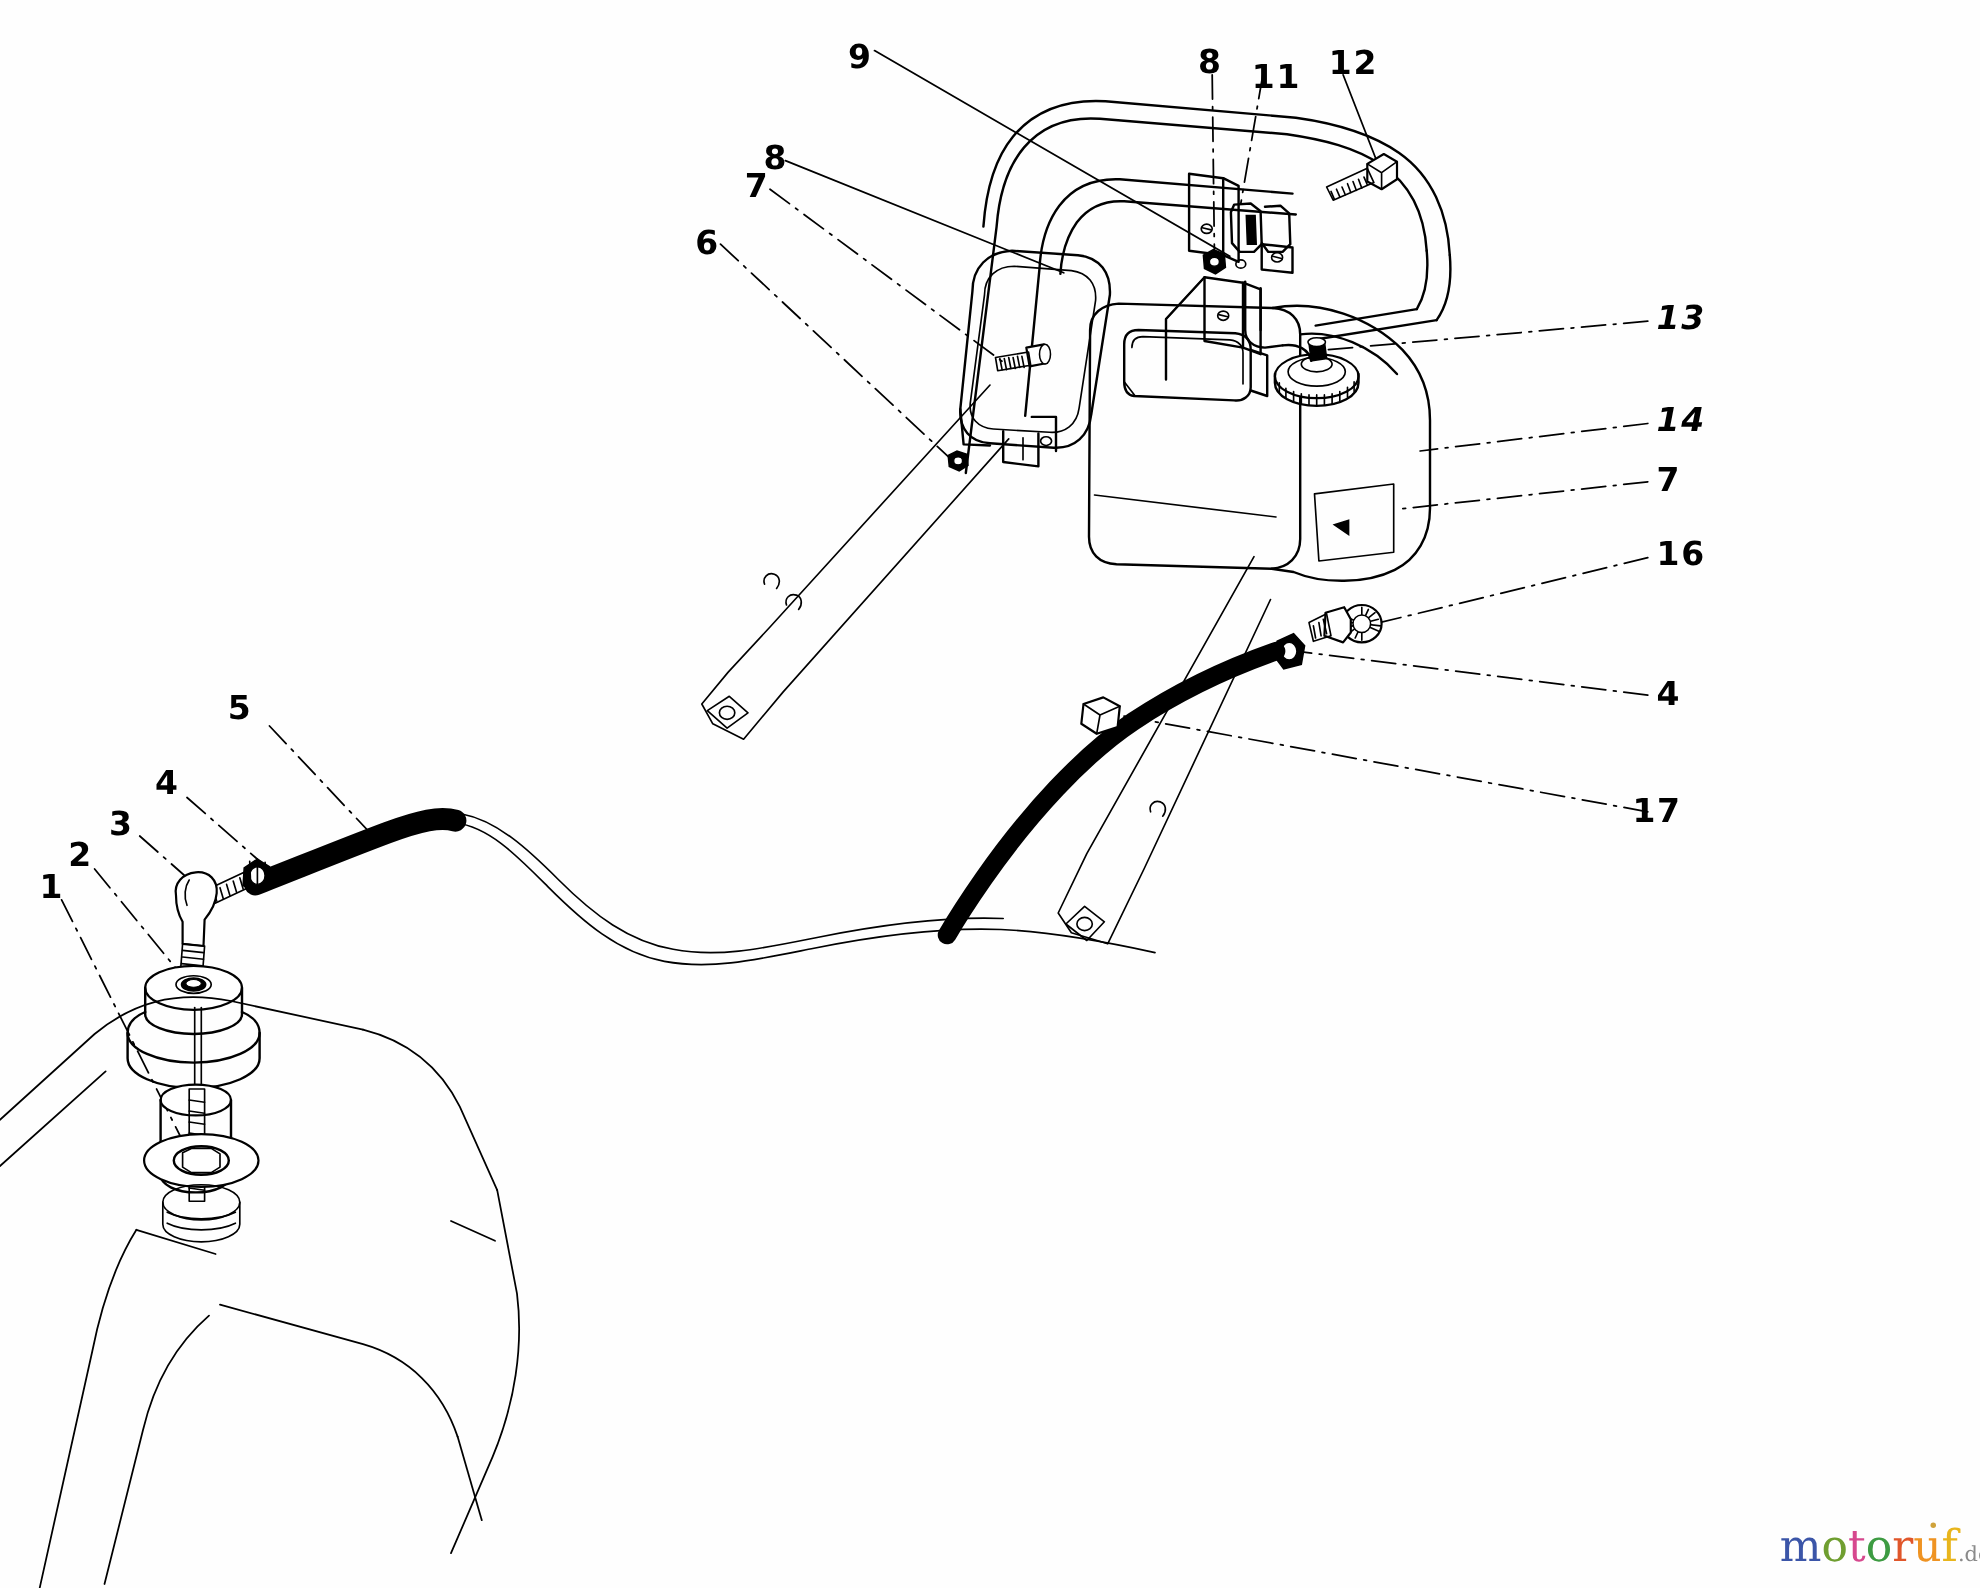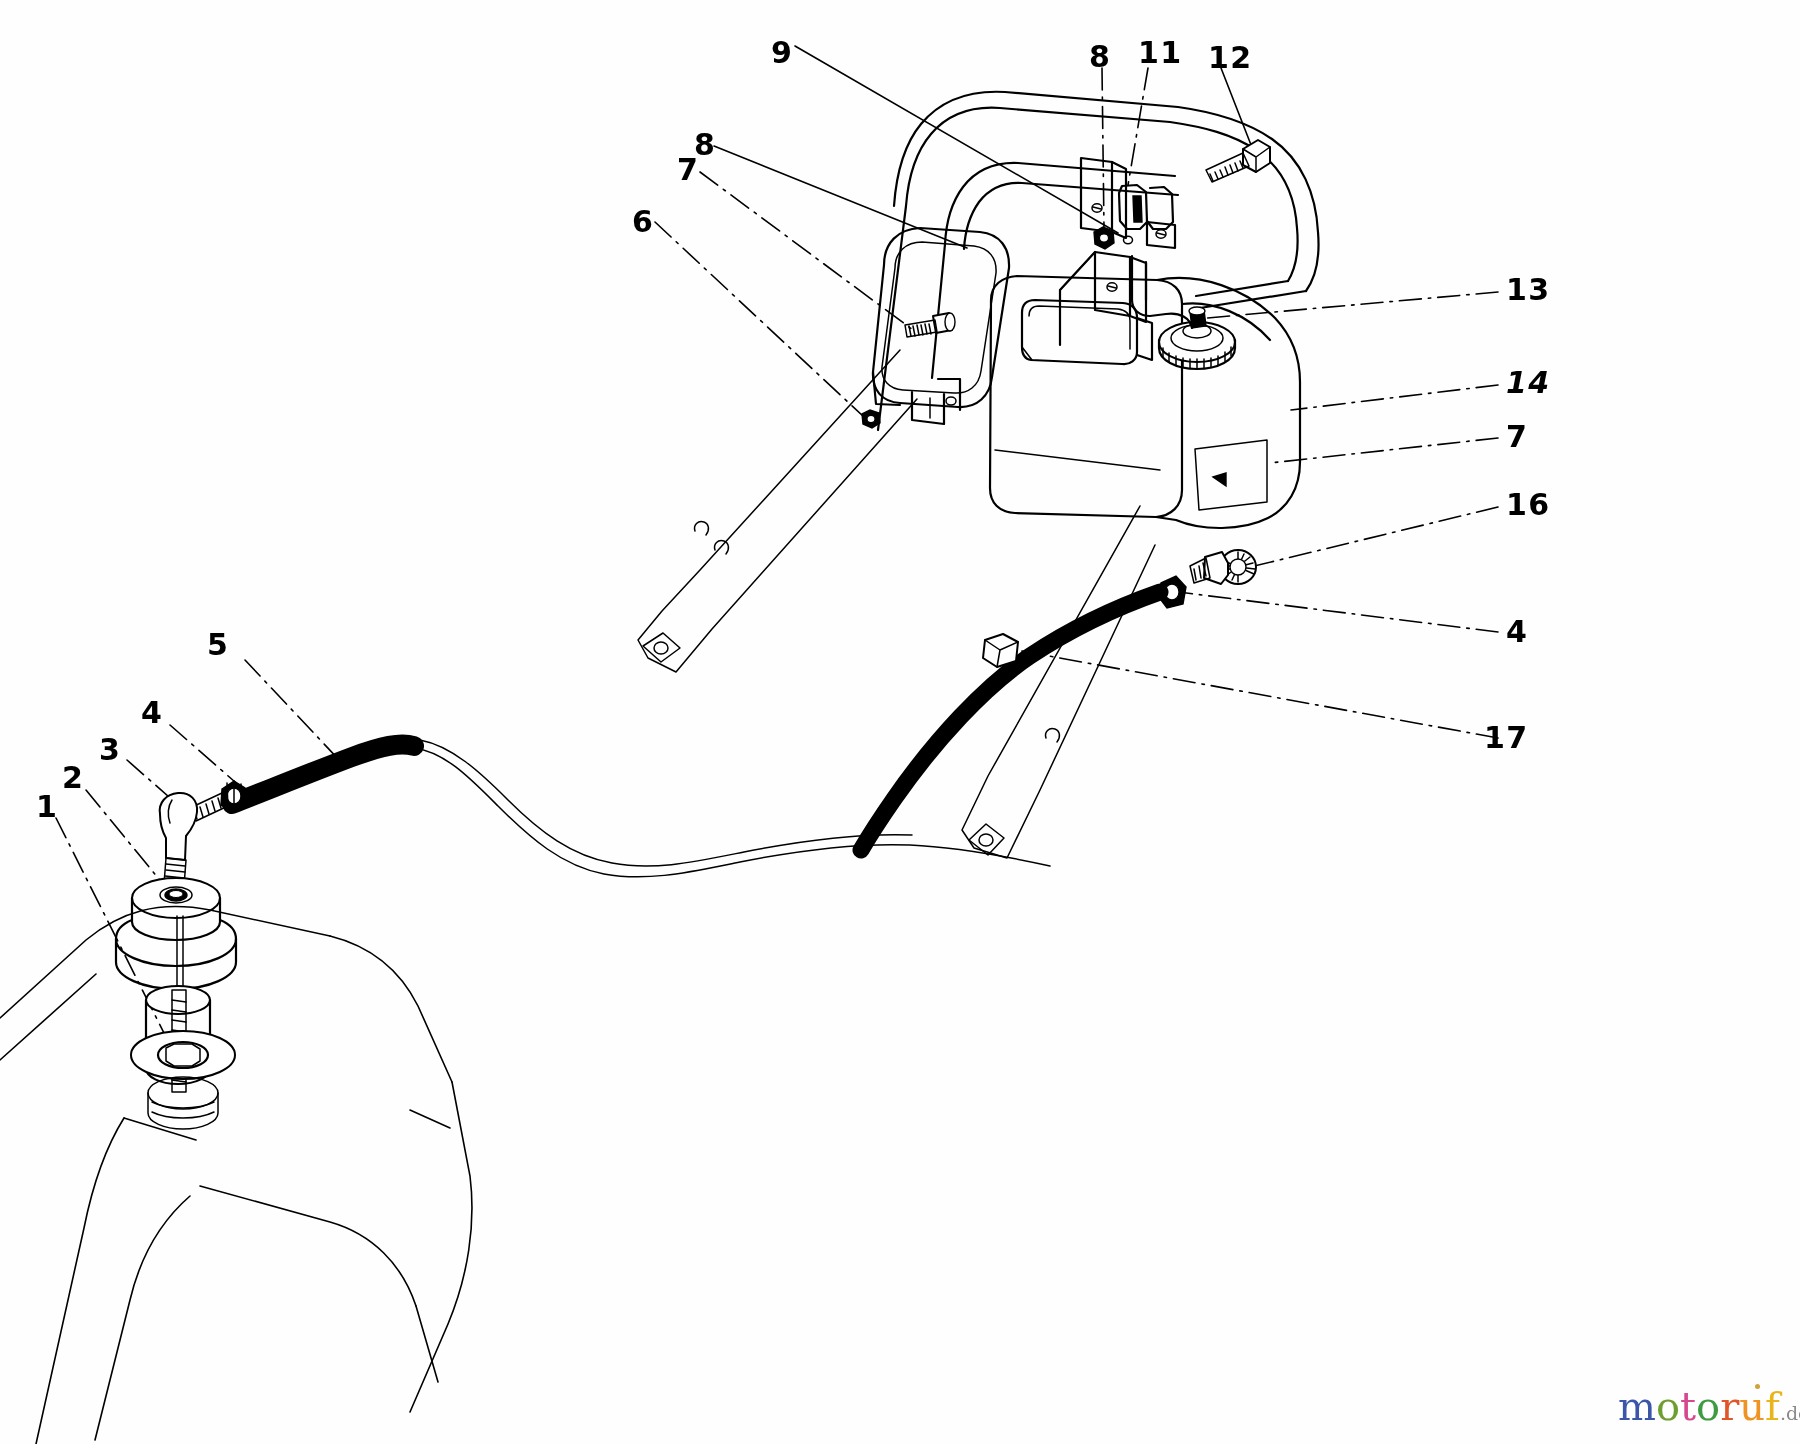--- a/index.html
+++ b/index.html
@@ -404,23 +404,23 @@
   <div class="callout-num" style="left:36px;  top:792px;">1</div>
   <div class="callout-num" style="left:62px;  top:763px;">2</div>
   <div class="callout-num" style="left:99px;  top:735px;">3</div>
   <div class="callout-num" style="left:141px; top:698px;">4</div>
   <div class="callout-num" style="left:207px; top:630px;">5</div>
   <div class="callout-num" style="left:632px; top:207px;">6</div>
   <div class="callout-num" style="left:677px; top:155px;">7</div>
   <div class="callout-num" style="left:694px; top:130px;">8</div>
   <div class="callout-num" style="left:771px; top:38px;">9</div>
   <div class="callout-num" style="left:1089px;top:42px;">8</div>
-  <div class="callout-num" style="left:1138px;top:38px;">11</div>
+  <div class="callout-num" style="left:1138px;top:56px;">11</div>
   <div class="callout-num" style="left:1208px;top:43px;">12</div>
-  <div class="callout-num" style="left:1506px;top:275px;">13</div>
+  <div class="callout-num" style="left:1506px;top:275px;font-style:italic;">13</div>
   <div class="callout-num" style="left:1506px;top:368px;font-style:italic;">14</div>
   <div class="callout-num" style="left:1506px;top:422px;">7</div>
   <div class="callout-num" style="left:1506px;top:490px;">16</div>
   <div class="callout-num" style="left:1506px;top:617px;">4</div>
   <div class="callout-num" style="left:1484px;top:723px;">17</div>
 
   <div id="watermark">
     <span class="wm-l" style="color: rgb(59, 85, 168);">m</span><span class="wm-l" style="color: rgb(111, 158, 48);">o</span><span class="wm-l" style="color: rgb(214, 72, 142);">t</span><span class="wm-l" style="color: rgb(61, 155, 66);">o</span><span class="wm-l" style="color: rgb(224, 86, 42);">r</span><span class="wm-l" style="color: rgb(239, 147, 34);">u</span><span class="wm-l" style="color: rgb(232, 181, 28);">f</span><span class="wm-de" style="color: rgb(138, 138, 138);">.de</span>
     <span class="wm-dot" style="background: rgb(207, 162, 58);"></span>
   </div>

